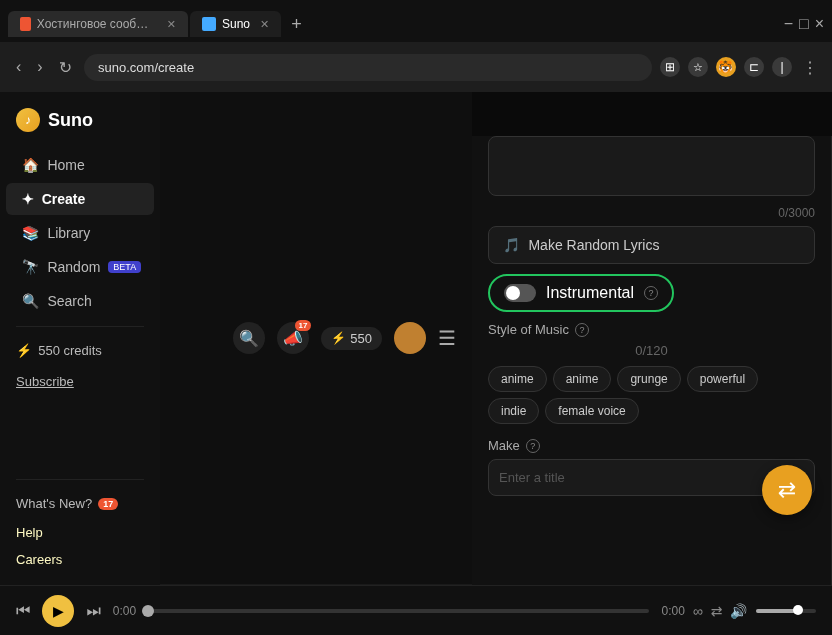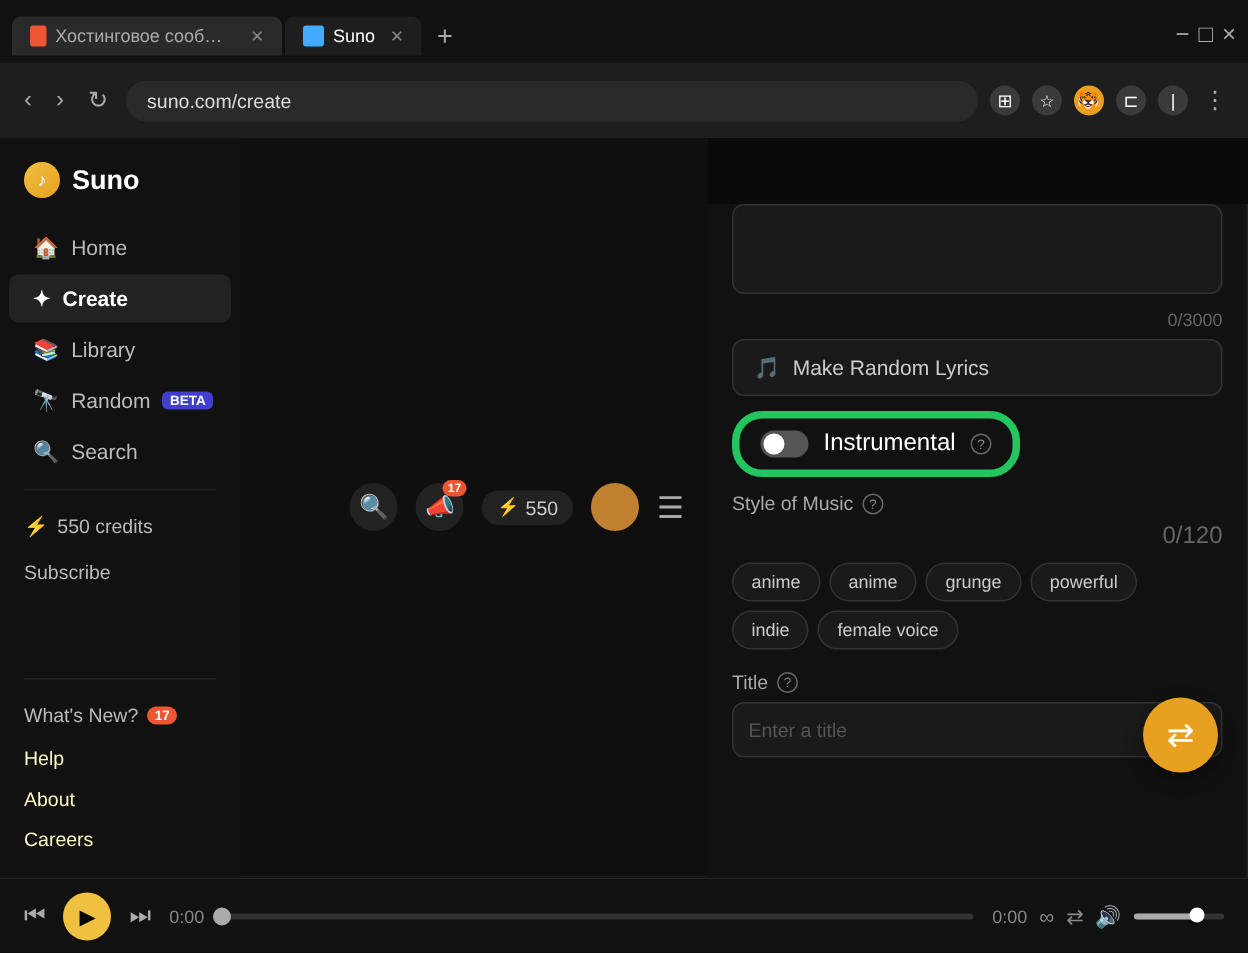--- a/index.html
+++ b/index.html
@@ -28,45 +28,45 @@
 
     
     .app { display: flex; height: calc(635px - 92px - 50px); background: #0a0a0a; }
 
     
     .sidebar { width: 160px; background: #111; padding: 12px 0; display: flex; flex-direction: column; flex-shrink: 0; }
     .logo { display: flex; align-items: center; gap: 8px; padding: 4px 16px 16px; font-size: 18px; font-weight: 700; }
     .logo-icon { width: 24px; height: 24px; background: linear-gradient(135deg, #f0c040, #e8a020); border-radius: 50%; display: flex; align-items: center; justify-content: center; font-size: 12px; }
     .nav-item { padding: 8px 16px; font-size: 14px; cursor: pointer; color: #bbb; display: flex; align-items: center; gap: 8px; border-radius: 6px; margin: 1px 6px; }
     .nav-item.active { background: #222; color: #fff; font-weight: 600; }
-    .beta-badge { background: #4040cc; color: #fff; font-size: 9px; padding: 1px 5px; border-radius: 4px; font-weight: 700; }
+    .beta-badge { background: #4040cc; color: #fff; font-size: 9px; padding: 1px 5px; border-radius: 4px; font-weight: 400; }
     .sidebar-divider { height: 1px; background: #222; margin: 8px 16px; }
     .sidebar-credits { padding: 8px 16px; font-size: 13px; color: #bbb; display: flex; align-items: center; gap: 6px; }
-    .sidebar-subscribe { padding: 8px 16px; font-size: 13px; color: #bbb; cursor: pointer; }
+    .sidebar-subscribe { padding: 8px 16px; font-size: 13px; color: #bbb; cursor: pointer; text-decoration: underline; }
     .sidebar-bottom { margin-top: auto; }
     .sidebar-whats-new { padding: 8px 16px; font-size: 13px; color: #bbb; display: flex; align-items: center; gap: 6px; cursor: pointer; }
     .notif-badge { background: #e53; color: #fff; font-size: 9px; padding: 1px 5px; border-radius: 10px; font-weight: 700; }
     .sidebar-link { padding: 6px 16px; font-size: 13px; color: #fef9c3; cursor: pointer; }
 
     
     .main { flex: 1; display: flex; overflow: hidden; }
 
     
     .create-panel { width: 360px; background: #111; display: flex; flex-direction: column; overflow: hidden; border-right: 1px solid #222; flex-shrink: 0; }
     .create-scroll { flex: 1; overflow-y: auto; padding: 0 16px 16px; }
     .create-scroll::-webkit-scrollbar { width: 6px; }
     .create-scroll::-webkit-scrollbar-track { background: #111; }
     .create-scroll::-webkit-scrollbar-thumb { background: #333; border-radius: 3px; }
 
     .lyrics-area { background: #1a1a1a; border: 1px solid #333; border-radius: 8px; min-height: 60px; padding: 10px; margin-bottom: 10px; }
     .char-count { text-align: right; color: #666; font-size: 12px; margin-bottom: 6px; }
 
     .make-random-btn { display: flex; align-items: center; gap: 8px; background: #1a1a1a; border: 1px solid #333; border-radius: 8px; padding: 10px 14px; cursor: pointer; color: #ccc; font-size: 14px; width: 100%; }
 
-    .instrumental-row { display: flex; align-items: center; gap: 10px; border: 5px solid #22c55e; border-radius: 20px; padding: 8px 14px; margin: 10px 0; width: fit-content; cursor: pointer; justify-content: center; }
+    .instrumental-row { display: flex; align-items: center; gap: 10px; border: 2px solid #22c55e; border-radius: 20px; padding: 8px 14px; margin: 10px 0; width: fit-content; cursor: pointer; justify-content: center; }
     .toggle { width: 32px; height: 18px; background: #555; border-radius: 9px; position: relative; }
     .toggle-knob { width: 14px; height: 14px; background: #fff; border-radius: 50%; position: absolute; top: 2px; left: 2px; }
 
     .section-label { font-size: 13px; color: #aaa; margin: 10px 0 6px; display: flex; align-items: center; gap: 6px; }
     .info-icon { width: 14px; height: 14px; border-radius: 50%; border: 1px solid #666; display: flex; align-items: center; justify-content: center; font-size: 9px; color: #888; }
 
     .style-textarea { width: 100%; min-height: 70px; background: #1a1a1a; border: 1px solid #333; border-radius: 8px; padding: 10px; color: #666; font-size: 13px; resize: none; outline: none; font-family: inherit; }
     .style-textarea::placeholder { color: #555; }
 
     .style-tags { display: flex; flex-wrap: wrap; gap: 6px; margin-top: 8px; }
@@ -184,21 +184,20 @@
       <span>550 credits</span>
     </div>
     <div class="sidebar-subscribe">Subscribe</div>
     <div class="sidebar-bottom">
       <div class="sidebar-divider"></div>
       <div class="sidebar-whats-new">
         <span>What's New?</span>
         <span class="notif-badge">17</span>
       </div>
       <div class="sidebar-link">Help</div>
-      <div class="sidebar-link">About</div>
       <div class="sidebar-link">Careers</div>
     </div>
   </div>
 
   <div class="main">
 
     <div class="app-header" style="position:relative;width:100%;left:0;top:0;right:auto;">
       <div class="header-spacer"></div>
       <div class="header-icon">🔍</div>
       <div class="header-icon header-notif">
@@ -232,35 +231,35 @@
           </div>
           <span>Instrumental</span>
           <div class="info-icon">?</div>
         </div>
 
         
         <div class="section-label">
           <span>Style of Music</span>
           <div class="info-icon">?</div>
         </div>
-        <div style="text-align:right; font-size:16px; color:#666; margin-top:2px;">0/120</div>
+        <div style="text-align:center; font-size:13px; color:#666; margin-top:2px;">0/120</div>
 
         
         <div class="style-tags">
           <button class="style-tag">anime</button>
           <button class="style-tag">anime</button>
           <button class="style-tag">grunge</button>
           <button class="style-tag">powerful</button>
           <button class="style-tag">indie</button>
           <button class="style-tag">female voice</button>
         </div>
 
         
         <div class="section-label" style="margin-top:14px;">
-          <span>Title</span>
+          <span>Make</span>
           <div class="info-icon">?</div>
         </div>
         <input class="title-input" placeholder="Enter a title" style="">
       </div>
     </div>
 
     <div class="song-list" style="margin-top:44px;">
       
       
       

